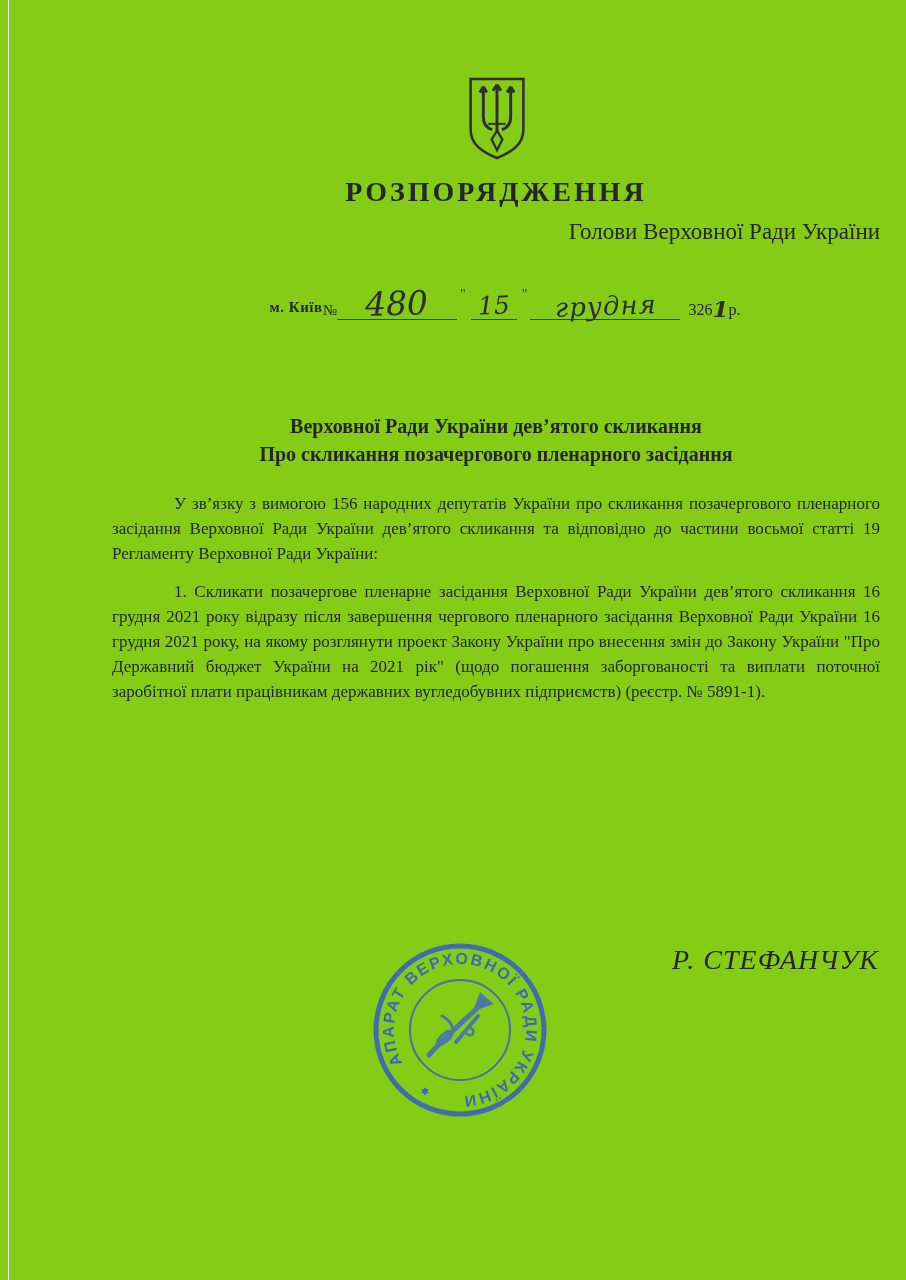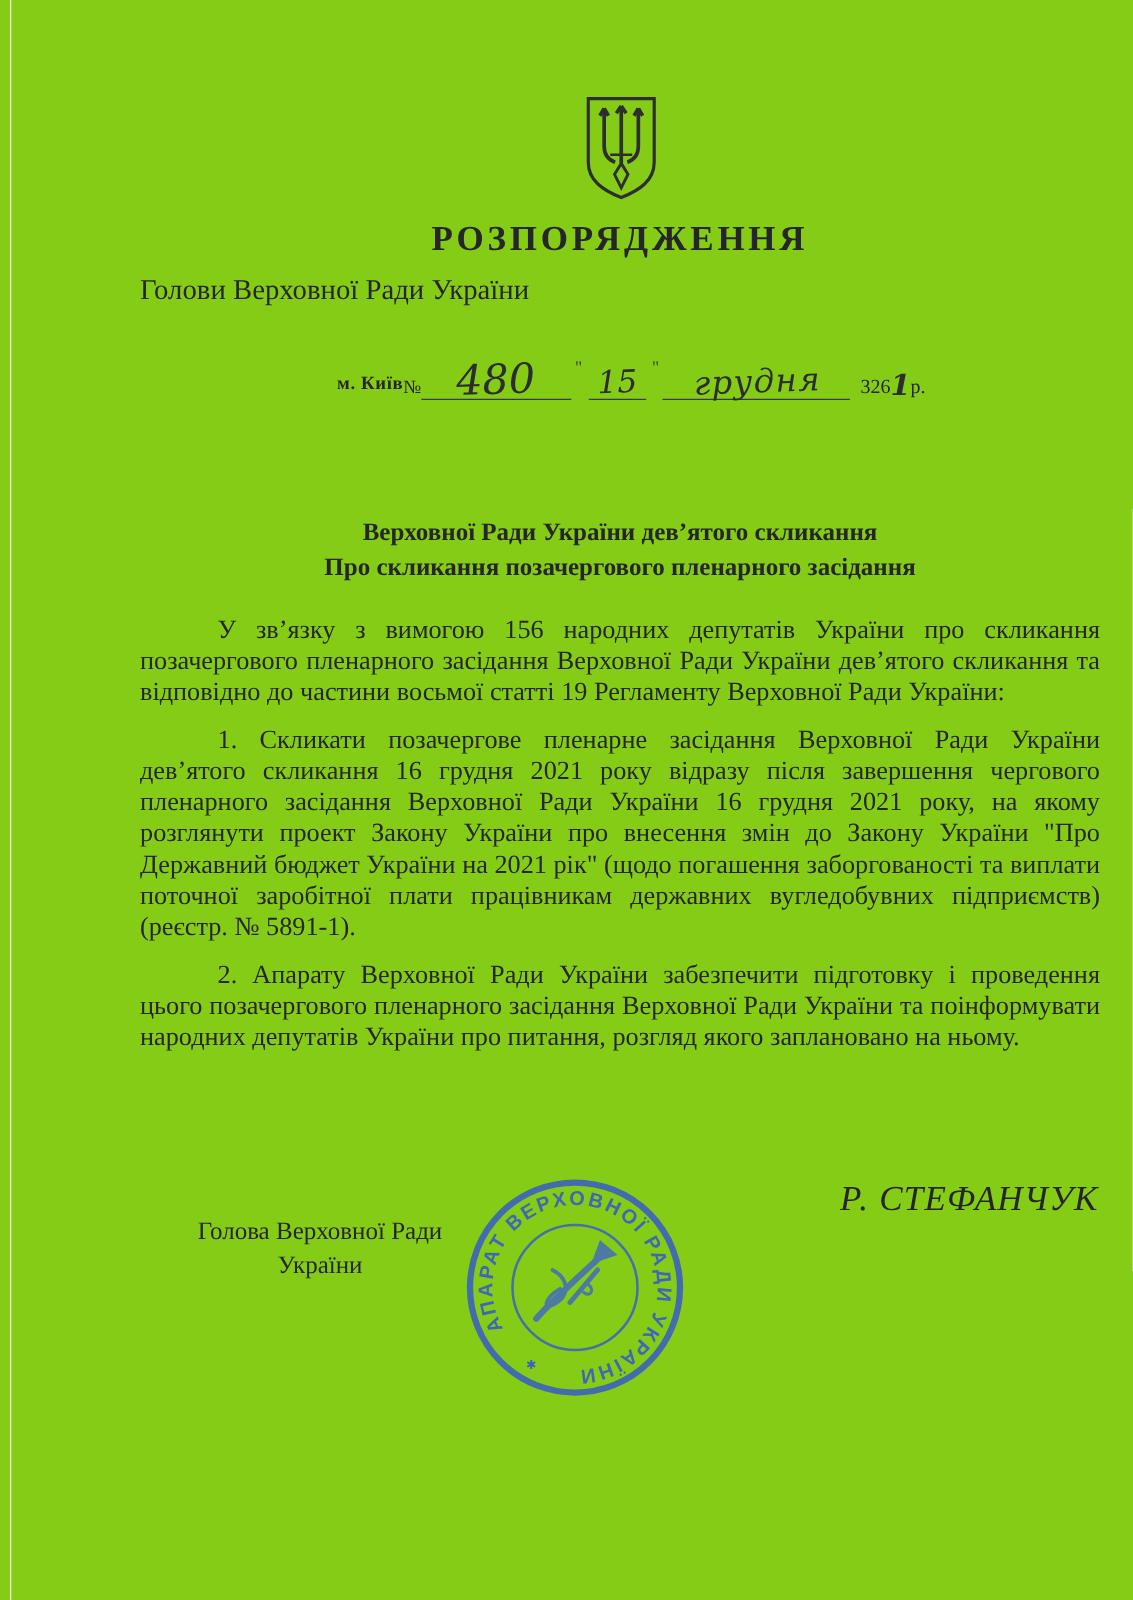--- a/index.html
+++ b/index.html
@@ -16,21 +16,21 @@
     position:absolute;left:8px;top:0;width:1px;height:1280px;
     background:#ececf1;
   }
   .emblem{position:absolute;left:466px;top:76px;width:62px;height:84px;}
   .title{
     position:absolute;left:112px;top:176px;width:768px;margin:0;
     text-align:center;font-size:28px;font-weight:bold;letter-spacing:3px;
   }
   .subtitle{
     position:absolute;left:112px;top:219px;width:768px;
-    text-align:left;font-size:23px;
+    text-align:right;font-size:23px;
   }
   .meta{
     position:absolute;left:128px;top:278px;width:768px;height:42px;
     display:flex;justify-content:center;align-items:flex-end;
   }
   .city{font-size:15px;font-weight:bold;padding-bottom:4px;letter-spacing:0.5px;}
   .numline{display:flex;align-items:flex-end;margin-right:14px;}
   .nsign{font-size:15px;padding-bottom:1px;}
   .blank{
     display:inline-flex;align-items:flex-end;justify-content:center;
@@ -48,21 +48,21 @@
   .hand.h-month{font-size:26px;line-height:26px;letter-spacing:1px;}
   .q{font-size:14px;align-self:flex-start;padding-top:10px;color:#3a3a3e;margin:0 3px;}
   .year{font-size:16px;padding-bottom:1px;white-space:nowrap;}
   .hand.h-yeardigit{font-size:23px;font-weight:bold;line-height:16px;display:inline-block;transform:none;position:relative;top:2px;}
   .subject{
     position:absolute;left:112px;top:412px;width:768px;
     text-align:center;font-weight:bold;font-size:20px;line-height:28px;
   }
   .bodytext{
     position:absolute;left:112px;top:491px;width:768px;
-    font-size:21px;line-height:25px;text-align:justify;
+    font-size:17px;line-height:25px;text-align:justify;
   }
   .bodytext p{margin:0 0 13px 0;text-indent:62px;}
   .sig-left{
     position:absolute;left:112px;top:972px;width:288px;
     text-align:center;font-size:20px;line-height:27px;
   }
   .sig-right{
     position:absolute;left:672px;top:944px;
     font-size:28px;letter-spacing:1px;white-space:nowrap;font-style:italic;
   }
@@ -115,27 +115,22 @@
   </div>
 
   <div class="subject">
     <div>Верховної Ради України дев’ятого скликання</div>
     <div>Про скликання позачергового пленарного засідання</div>
   </div>
 
   <div class="bodytext">
     <p>У зв’язку з вимогою 156 народних депутатів України про скликання позачергового пленарного засідання Верховної Ради України дев’ятого скликання та відповідно до частини восьмої статті 19 Регламенту Верховної Ради України:</p>
     <p>1. Скликати позачергове пленарне засідання Верховної Ради України дев’ятого скликання 16 грудня 2021 року відразу після завершення чергового пленарного засідання Верховної Ради України 16 грудня 2021 року, на якому розглянути проект Закону України про внесення змін до Закону України "Про Державний бюджет України на 2021 рік" (щодо погашення заборгованості та виплати поточної заробітної плати працівникам державних вугледобувних підприємств) (реєстр. № 5891-1).</p>
-    <p>2. Апарату Верховної Ради України забезпечити підготовку і проведення цього позачергового пленарного засідання Верховної Ради України та поінформувати народних депутатів України про питання, розгляд якого заплановано на ньому.</p>
   </div>
 
-  <div class="sig-left">
-    <div>Голова Верховної Ради</div>
-    <div>України</div>
-  </div>
 
   <div class="sig-right">Р. СТЕФАНЧУК</div>
 
   <svg class="stamp" viewBox="0 0 176 176">
     <defs>
       <path id="ringPath" d="M 30.8 121 A 66 66 0 0 1 145.2 55 A 66 66 0 0 1 30.8 121"></path>
     </defs>
     <circle cx="88" cy="88" r="84" fill="none" stroke="#3a5fc5" stroke-width="5" opacity="0.88"></circle>
     <circle cx="88" cy="88" r="50" fill="none" stroke="#3a5fc5" stroke-width="2" opacity="0.85"></circle>
     <text font-family="Liberation Sans, sans-serif" font-size="16" font-weight="600" fill="#3a5fc5" letter-spacing="2" opacity="0.92">

